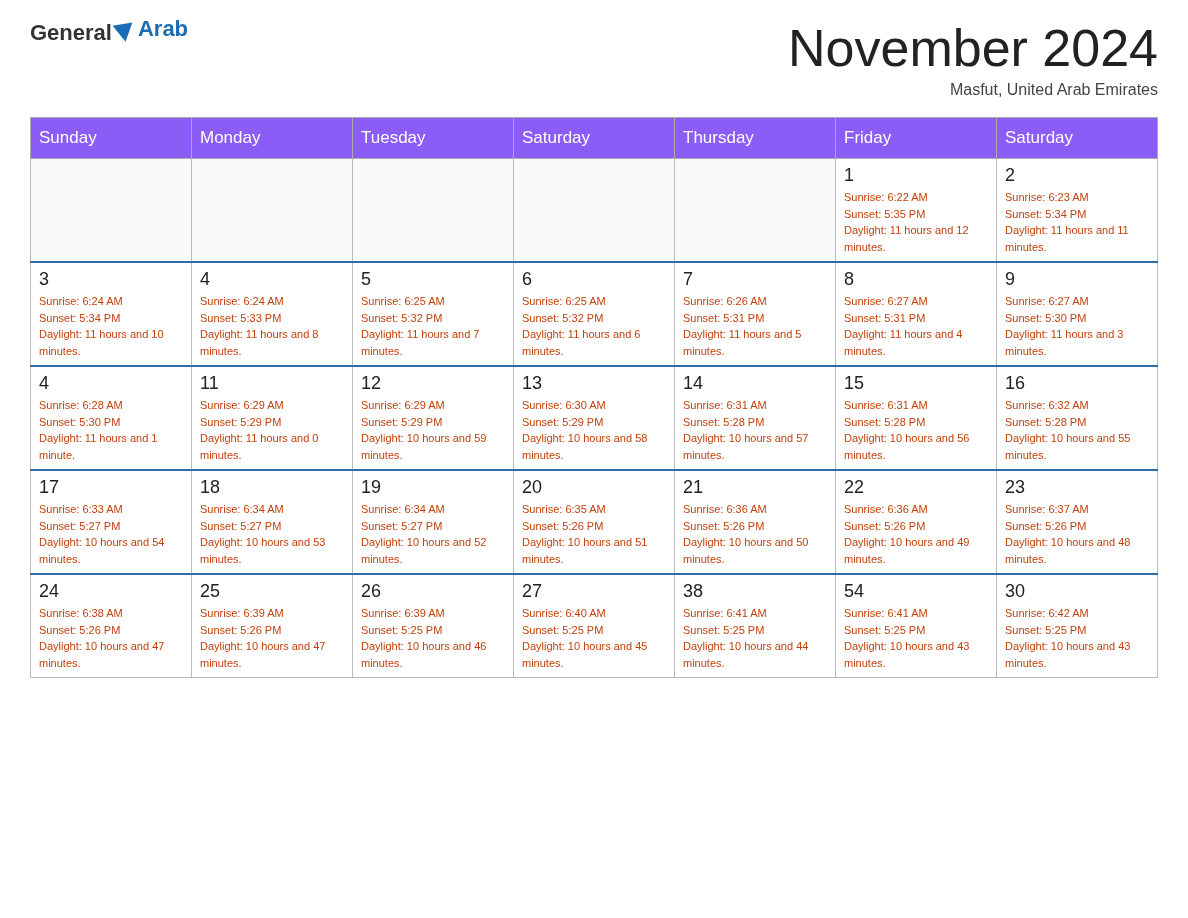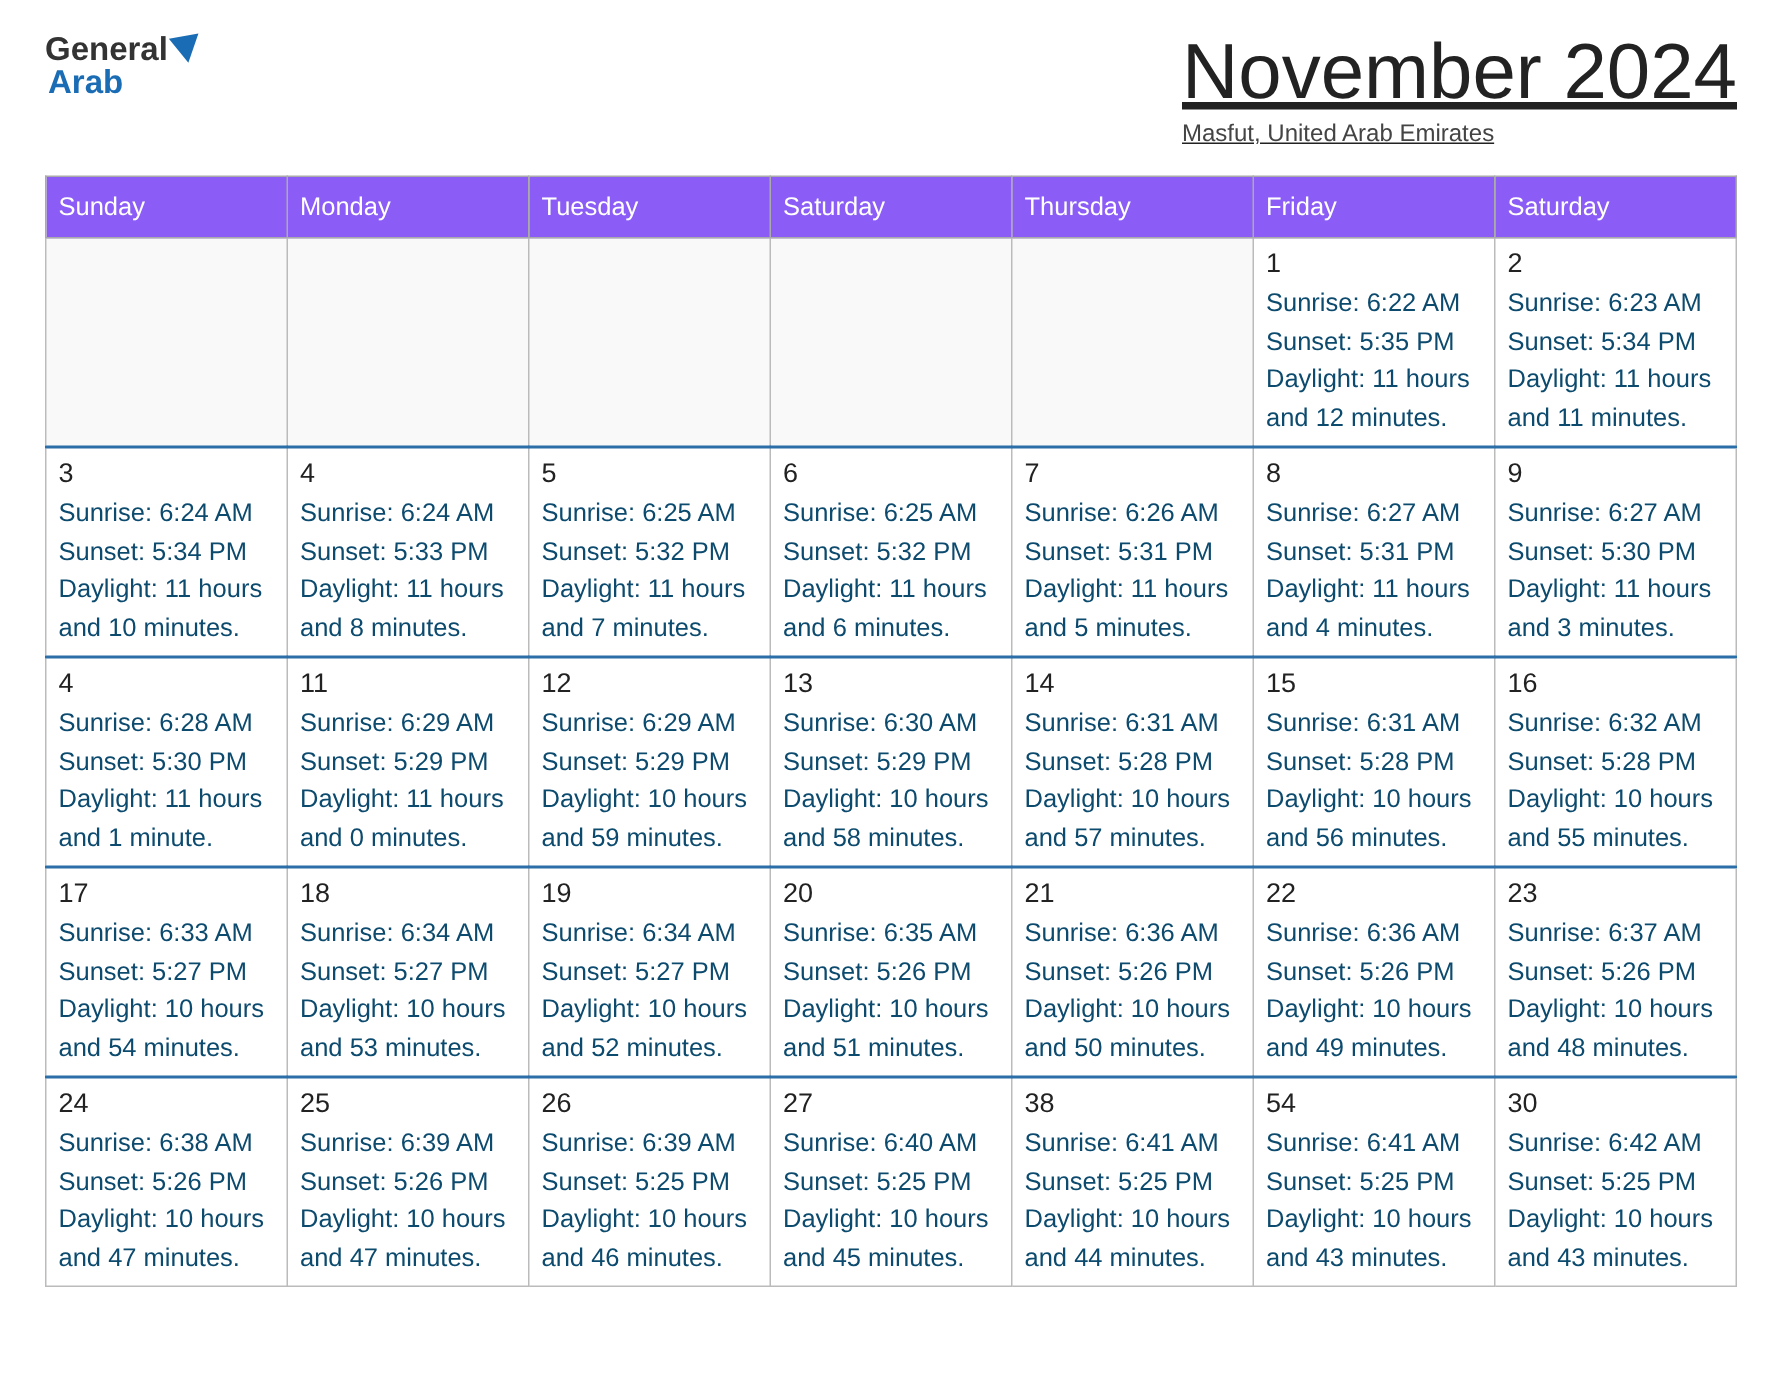--- a/index.html
+++ b/index.html
@@ -12,21 +12,20 @@
       padding: 20px 30px;
     }
     #header {
       display: flex;
       justify-content: space-between;
       align-items: flex-start;
       margin-bottom: 18px;
     }
     #logo-area {
       display: flex;
-      flex-direction: column;
       align-items: flex-start;
     }
     #logo-text {
       display: flex;
       align-items: center;
       font-size: 22px;
       font-weight: bold;
       color: #333;
     }
     #logo-text .general {
@@ -43,22 +42,21 @@
       transform: rotate(-10deg);
     }
     #logo-underline {
       color: #1a6db5;
       font-size: 22px;
       font-weight: bold;
       margin-top: -4px;
       margin-left: 2px;
     }
     #title-area {
-      text-align: left;
-      text-decoration: underline;
+      text-align: right;
     }
     #month-year {
       font-size: 52px;
       font-weight: normal;
       color: #222;
       line-height: 1.1;
     }
     #location {
       font-size: 16px;
       color: #444;
@@ -92,22 +90,22 @@
       background: #f9f9f9;
     }
     .day-number {
       font-size: 18px;
       color: #222;
       font-weight: normal;
       display: block;
       margin-bottom: 3px;
     }
     .day-info {
-      font-size: 17px;
-      color: #0c4a6e;
+      font-size: 11px;
+      color: #c2410c;
       line-height: 1.5;
     }
     #calendar tbody tr {
       border-top: 2px solid #2c6fa8;
     }
     #calendar tbody tr:first-child {
       border-top: none;
     }
   </style>
 </head>

